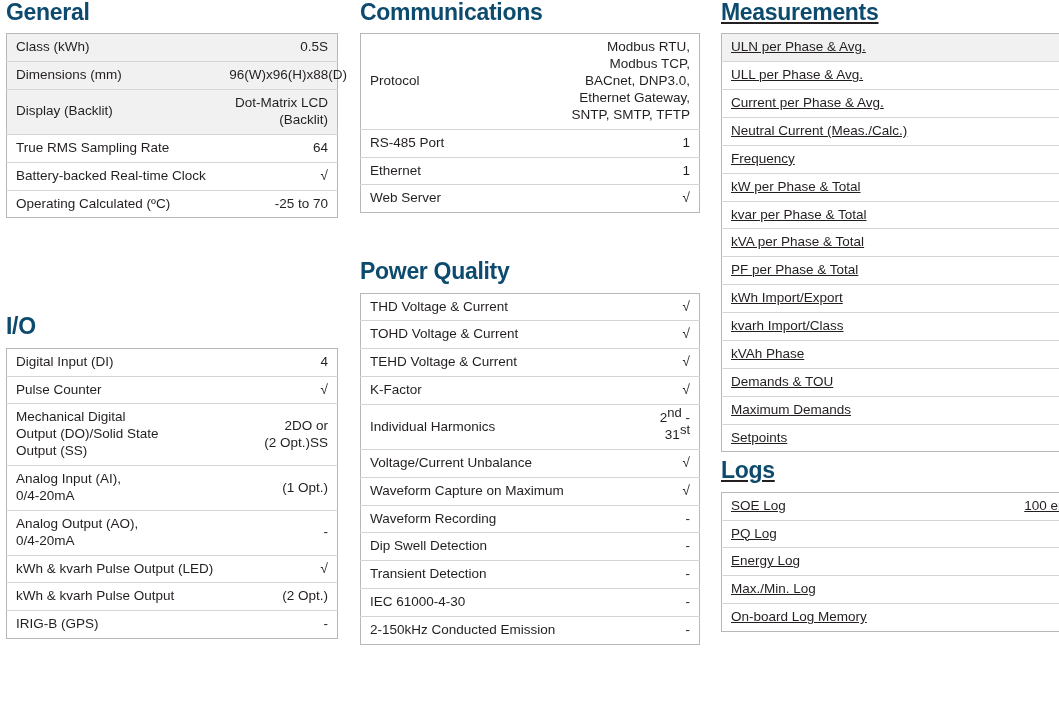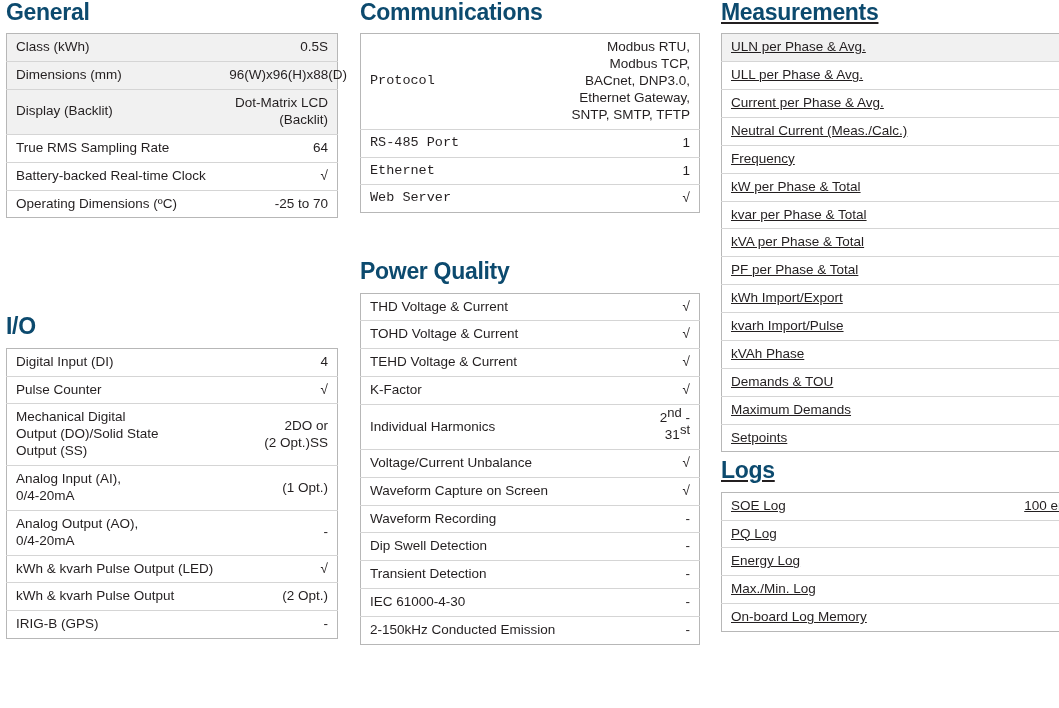--- a/index.html
+++ b/index.html
@@ -61,21 +61,21 @@
   table.spec td.label {
     text-align: left;
   }
   table.spec td.value {
     text-align: right;
     white-space: normal;
   }
   
   .t-general td.label { width: 59%; }
   .t-io td.label { width: 66%; }
-  .t-comm td.label { width: 44%; font-family: Liberation Mono, monospace; }
+  .t-comm td.label { width: 44%; }
   .t-pq td.label { width: 74%; }
   .t-meas td.label { width: 80%; }
   .t-logs td.label { width: 62%; }
 
   .check { font-size: 13.5px; }
   sup { font-size: 13px; vertical-align: super; line-height: 0; }
 
   .footnote {
     position: absolute;
     left: 0;
@@ -112,21 +112,21 @@
         </tr>
         <tr>
           <td class="label">True RMS Sampling Rate</td>
           <td class="value">64</td>
         </tr>
         <tr>
           <td class="label">Battery-backed Real-time Clock</td>
           <td class="value check">√</td>
         </tr>
         <tr>
-          <td class="label">Operating Dimensions (ºC)</td>
+          <td class="label">Operating Calculated (ºC)</td>
           <td class="value">-25 to 70</td>
         </tr>
       </tbody>
     </table>
 
     <div class="spacer-lg"></div>
 
     <h2 class="section-title">I/O</h2>
 
     <table class="spec t-io">
@@ -216,21 +216,21 @@
         </tr>
         <tr>
           <td class="label">Individual Harmonics</td>
           <td class="value">2<sup>nd</sup> - 31<sup>st</sup></td>
         </tr>
         <tr>
           <td class="label">Voltage/Current Unbalance</td>
           <td class="value check">√</td>
         </tr>
         <tr>
-          <td class="label">Waveform Capture on Screen</td>
+          <td class="label">Waveform Capture on Maximum</td>
           <td class="value check">√</td>
         </tr>
         <tr>
           <td class="label">Waveform Recording</td>
           <td class="value">-</td>
         </tr>
         <tr>
           <td class="label">Dip Swell Detection</td>
           <td class="value">-</td>
         </tr>
@@ -290,21 +290,21 @@
         </tr>
         <tr>
           <td class="label">PF per Phase &amp; Total</td>
           <td class="value check">√</td>
         </tr>
         <tr>
           <td class="label">kWh Import/Export</td>
           <td class="value check">√</td>
         </tr>
         <tr>
-          <td class="label">kvarh Import/Pulse</td>
+          <td class="label">kvarh Import/Class</td>
           <td class="value check">√</td>
         </tr>
         <tr>
           <td class="label">kVAh Phase</td>
           <td class="value check">√</td>
         </tr>
         <tr>
           <td class="label">Demands &amp; TOU</td>
           <td class="value check">√</td>
         </tr>

